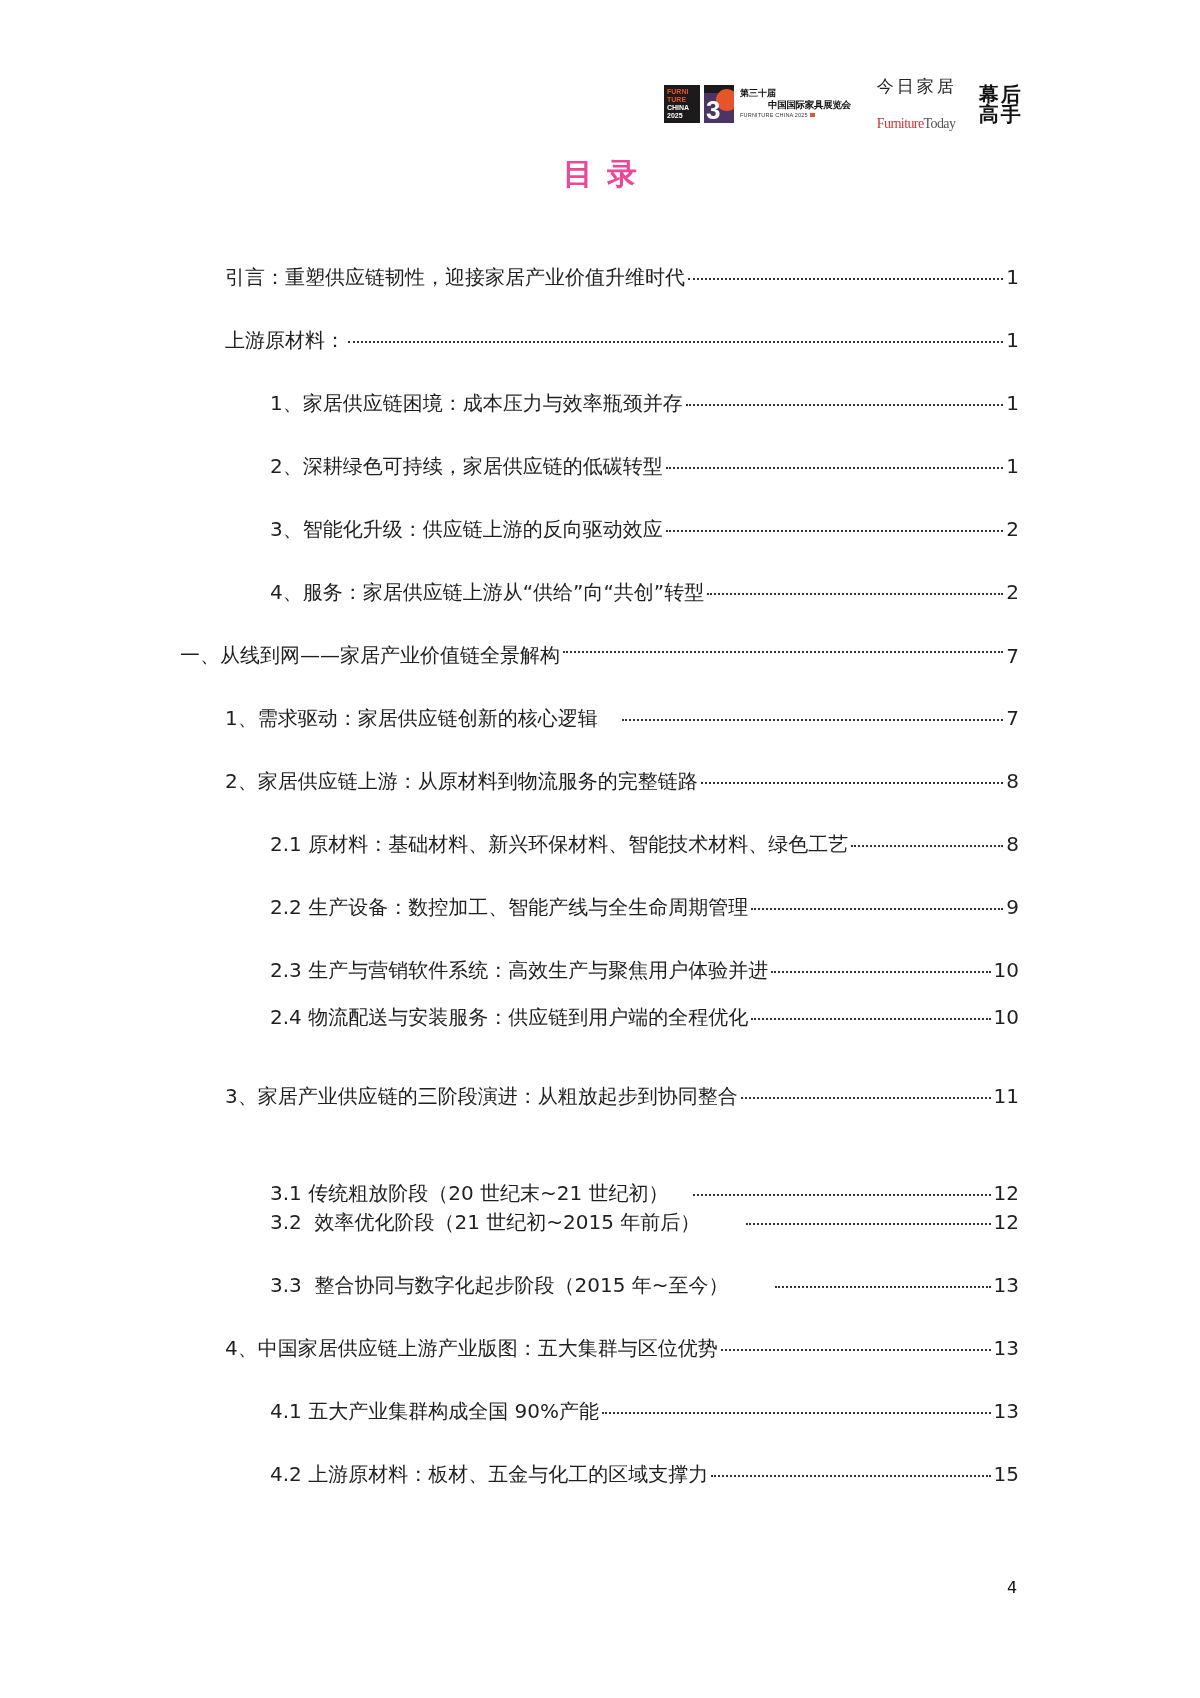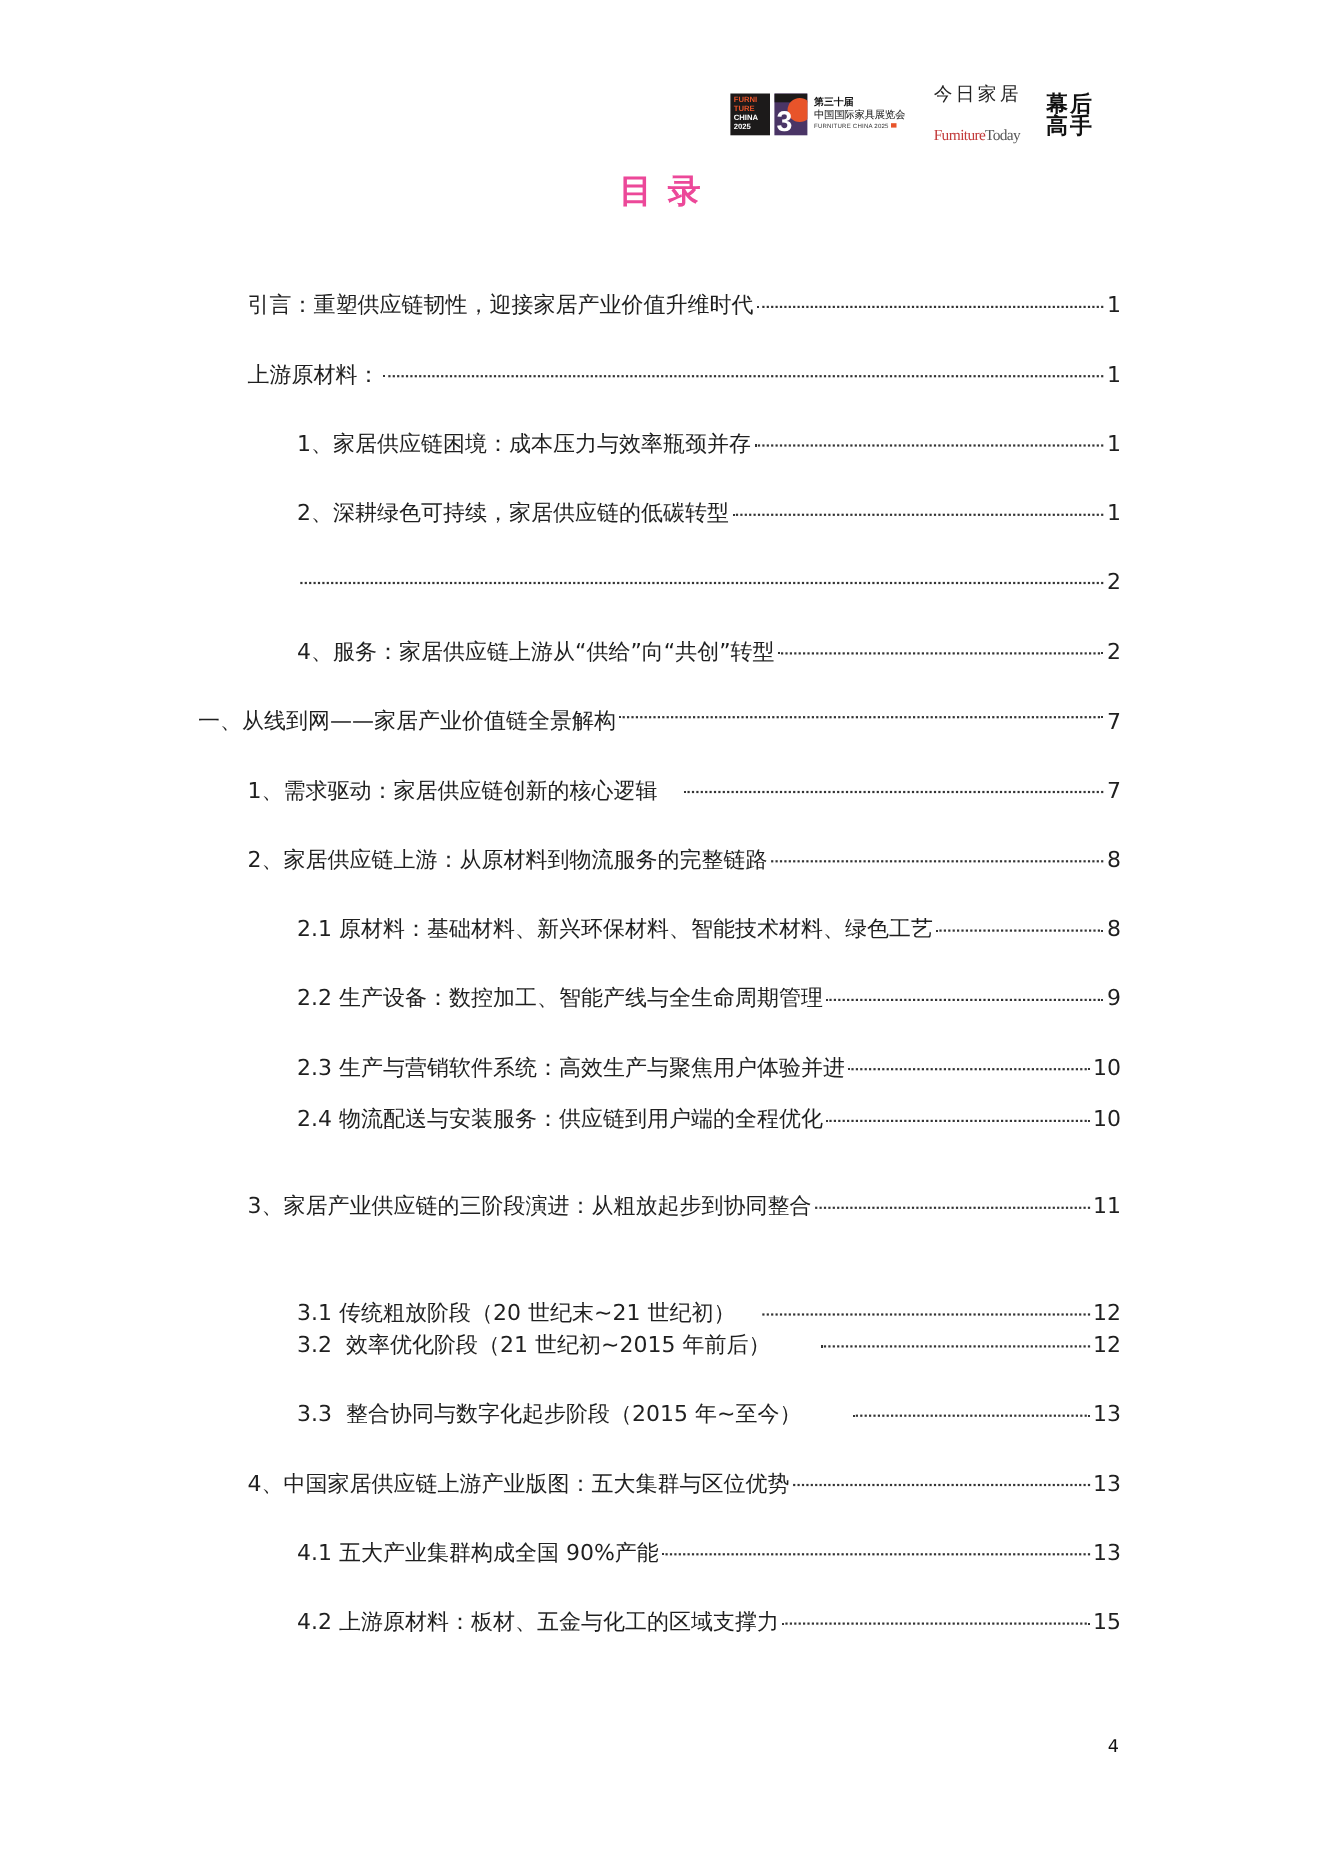--- a/index.html
+++ b/index.html
@@ -13,21 +13,21 @@
   .fc-badge span { font-family: "Liberation Sans", sans-serif; font-weight: bold; font-size: 7px; letter-spacing: 0; }
   .fc-badge .orange { color: #e8542a; }
   .fc-badge .white { color: #ffffff; }
   .fc-30 { width: 30px; height: 38px; margin-left: 4px; position: relative; background: #4a3566; overflow: hidden; }
   .fc-30 .top { position: absolute; left: 0; top: 0; width: 30px; height: 8px; background: #1c1a1a; }
   .fc-30 .circle { position: absolute; right: -4px; top: 4px; width: 22px; height: 22px; border-radius: 50%; background: #e8542a; }
   .fc-30 .three { position: absolute; left: 2px; top: 12px; font-family: "Liberation Sans", sans-serif;
                   font-size: 26px; font-weight: bold; color: #ffffff; line-height: 26px; }
   .fc-text { margin-left: 6px; display: flex; flex-direction: column; line-height: 11px; }
   .fc-text .l1 { font-size: 9px; font-weight: bold; color: #111; }
-  .fc-text .l2 { font-size: 9.5px; font-weight: normal; color: #111; letter-spacing: -0.3px; }
+  .fc-text .l2 { font-size: 9.5px; font-weight: bold; color: #111; letter-spacing: -0.3px; margin-left: 28px; }
   .fc-text .l3 { font-size: 5.5px; color: #333; font-family: "Liberation Sans", sans-serif; letter-spacing: 0.2px; }
   .fc-text .l3 .dot { display: inline-block; width: 5px; height: 4px; background: #e8542a; margin-left: 2px; vertical-align: middle; }
 
   .ft { margin-left: 26px; display: flex; flex-direction: column; align-items: flex-start; gap: 20px; }
   .ft .cn { font-size: 17px; color: #222; letter-spacing: 3px; line-height: 20px; }
   .ft .en { font-family: "Liberation Serif", serif; font-size: 14px; color: #c23a3a; letter-spacing: -0.6px; line-height: 16px; }
   .ft .en .today { color: #555; }
 
   .mhgs { margin-left: 22px; display: grid; grid-template-columns: 22px 22px; grid-template-rows: 20px 20px;
           font-weight: bold; font-size: 20px; line-height: 20px; color: #111; }
@@ -99,20 +99,21 @@
       <span class="label">1、家居供应链困境：成本压力与效率瓶颈并存</span>
       <span class="leader"></span>
       <span class="page">1</span>
     </div>
   <div class="toc-row lvl2" style="top:453px">
       <span class="label">2、深耕绿色可持续，家居供应链的低碳转型</span>
       <span class="leader"></span>
       <span class="page">1</span>
     </div>
   <div class="toc-row lvl2" style="top:516px">
+      <span class="label">3、智能化升级：供应链上游的反向驱动效应</span>
       <span class="leader"></span>
       <span class="page">2</span>
     </div>
   <div class="toc-row lvl2" style="top:579px">
       <span class="label">4、服务：家居供应链上游从“供给”向“共创”转型</span>
       <span class="leader"></span>
       <span class="page">2</span>
     </div>
   <div class="toc-row lvl0" style="top:642px">
       <span class="label">一、从线到网——家居产业价值链全景解构</span>

